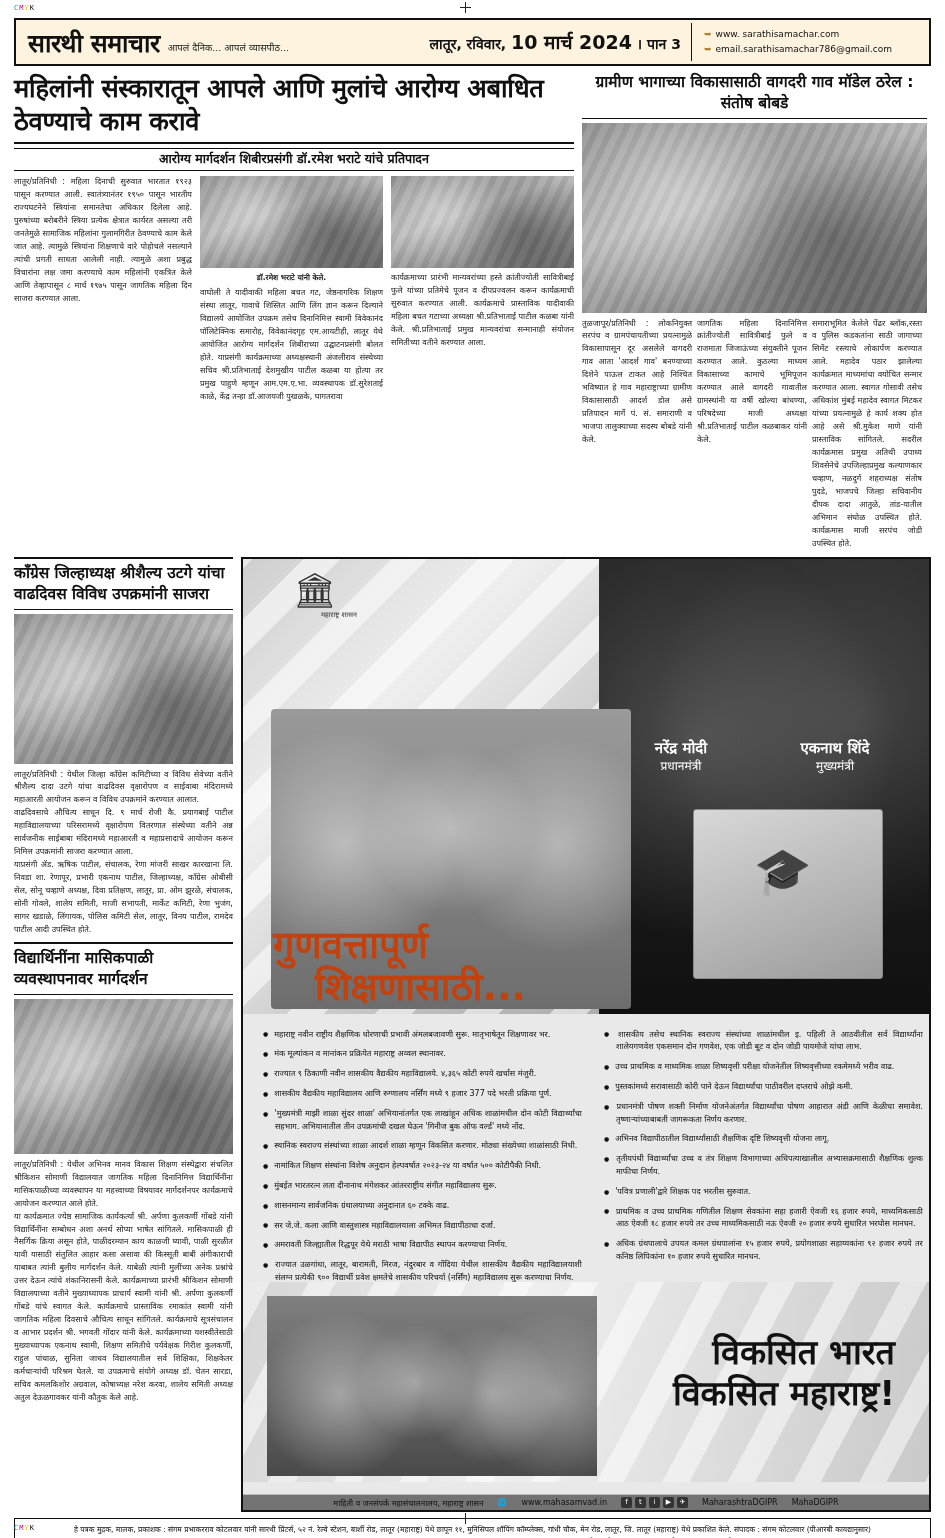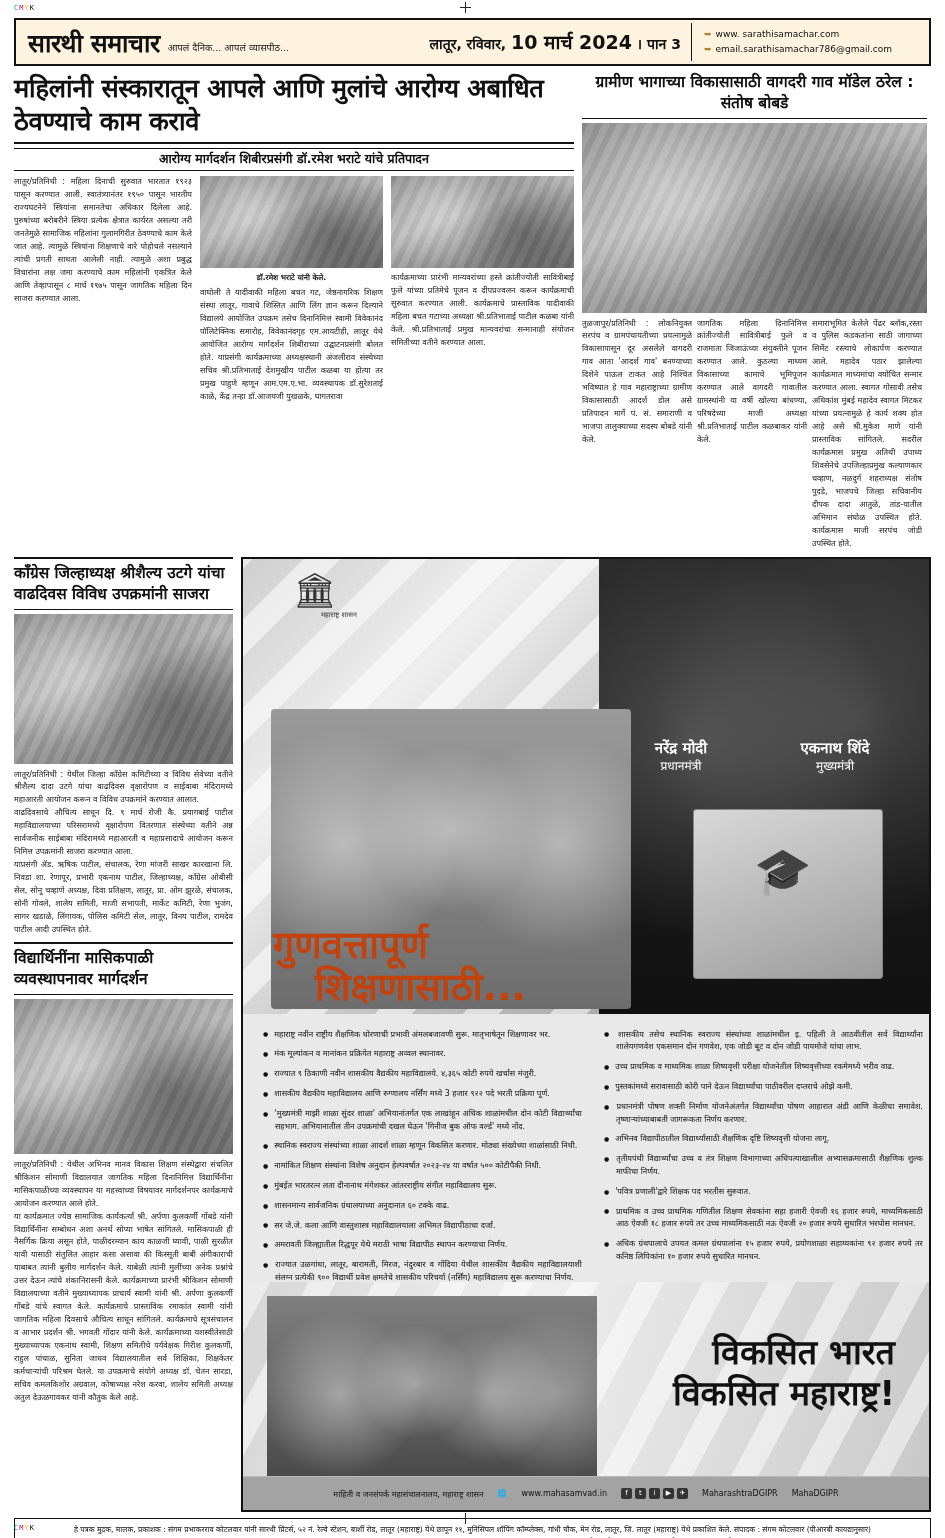--- a/index.html
+++ b/index.html
@@ -208,22 +208,22 @@
     background:radial-gradient(circle at 22% 55%, rgba(255,255,255,.42), transparent 30%),
                radial-gradient(circle at 45% 48%, rgba(255,255,255,.40), transparent 28%),
                radial-gradient(circle at 68% 55%, rgba(255,255,255,.38), transparent 28%),
                radial-gradient(circle at 88% 55%, rgba(255,255,255,.35), transparent 28%);
   }
   .ad-slogan {
     position:absolute; right:34px; bottom:96px; text-align:right;
     font-size:34px; font-weight:bold; line-height:1.2; color:#111;
   }
   .ad-footer {
-    position:absolute; left:0; right:0; bottom:0; height:34px;
-    background:#a3a3a3; border-top:1px solid #bbb;
+    position:absolute; left:0; right:0; bottom:0; height:16px;
+    background:#737373; border-top:1px solid #bbb;
     display:flex; align-items:center; justify-content:center; gap:14px;
     font-size:8px;
   }
   .soc { display:inline-flex; gap:3px; align-items:center;}
   .soc i {
     width:11px; height:11px; border-radius:2px; display:inline-block;
     background:#333; font-style:normal; color:#fff; font-size:7px; text-align:center; line-height:11px;
   }
 
   
@@ -347,21 +347,21 @@
         <div class="ad-title">
           <span>गुणवत्तापूर्ण</span>
           <span class="l2">शिक्षणासाठी...</span>
         </div>
 
         <div class="ad-points">
           <ul>
             <li>महाराष्ट्र नवीन राष्ट्रीय शैक्षणिक धोरणाची प्रभावी अंमलबजावणी सुरू. मातृभाषेतून शिक्षणावर भर.</li>
             <li>मंक मूल्यांकन व मानांकन प्रक्रियेत महाराष्ट्र अव्वल स्थानावर.</li>
             <li>राज्यात ९ ठिकाणी नवीन शासकीय वैद्यकीय महाविद्यालये. ४,३६५ कोटी रुपये खर्चास मंजुरी.</li>
-            <li>शासकीय वैद्यकीय महाविद्यालय आणि रुग्णालय नर्सिंग मध्ये 3 हजार ९२२ पदे भरती प्रक्रिया पूर्ण.</li>
+            <li>शासकीय वैद्यकीय महाविद्यालय आणि रुग्णालय नर्सिंग मध्ये ९ हजार 377 पदे भरती प्रक्रिया पूर्ण.</li>
             <li>'मुख्यमंत्री माझी शाळा सुंदर शाळा' अभियानांतर्गत एक लाखांहून अधिक शाळांमधील दोन कोटी विद्यार्थ्यांचा सहभाग. अभियानातील तीन उपक्रमांची दखल घेऊन 'गिनीज बुक ऑफ वर्ल्ड' मध्ये नोंद.</li>
             <li>स्थानिक स्वराज्य संस्थांच्या शाळा आदर्श शाळा म्हणून विकसित करणार. मोठ्या संख्येच्या शाळांसाठी निधी.</li>
             <li>नामांकित शिक्षण संस्थांना विशेष अनुदान हेल्पवर्षात २०२३-२४ या वर्षात ५०० कोटीपैकी निधी.</li>
             <li>मुंबईत भारतरत्न लता दीनानाथ मंगेशकर आंतरराष्ट्रीय संगीत महाविद्यालय सुरू.</li>
             <li>शासनमान्य सार्वजनिक ग्रंथालयाच्या अनुदानात ६० टक्के वाढ.</li>
             <li>सर जे.जे. कला आणि वास्तुशास्त्र महाविद्यालयाला अभिमत विद्यापीठाचा दर्जा.</li>
             <li>अमरावती जिल्ह्यातील रिद्धपूर येथे मराठी भाषा विद्यापीठ स्थापन करण्याचा निर्णय.</li>
             <li>राज्यात उळगांधा, लातूर, बारामती, मिरज, नंदुरबार व गोंदिया येथील शासकीय वैद्यकीय महाविद्यालयाशी संलग्न प्रत्येकी ९०० विद्यार्थी प्रवेश क्षमतेचे शासकीय परिचर्या (नर्सिंग) महाविद्यालय सुरू करण्याचा निर्णय.</li>
           </ul>
           <ul>

